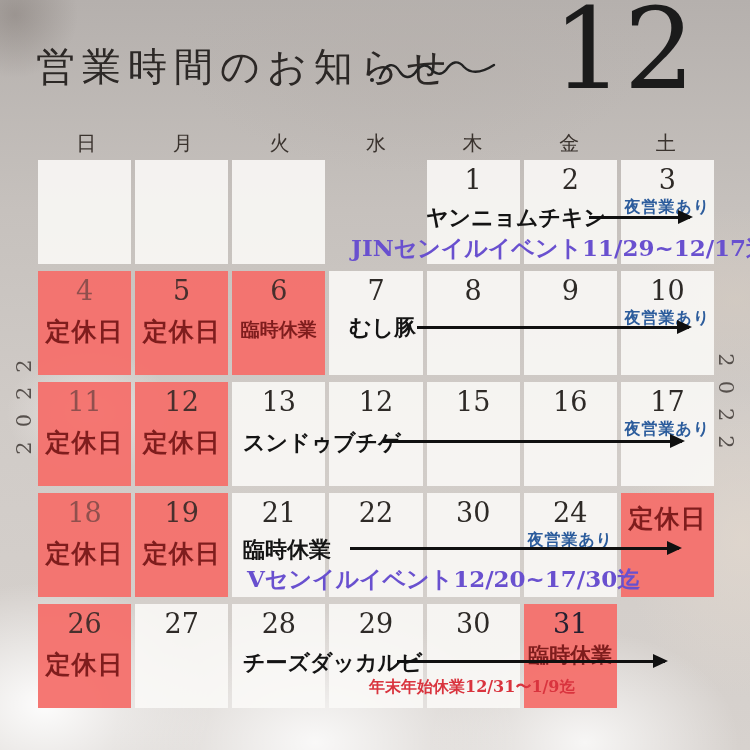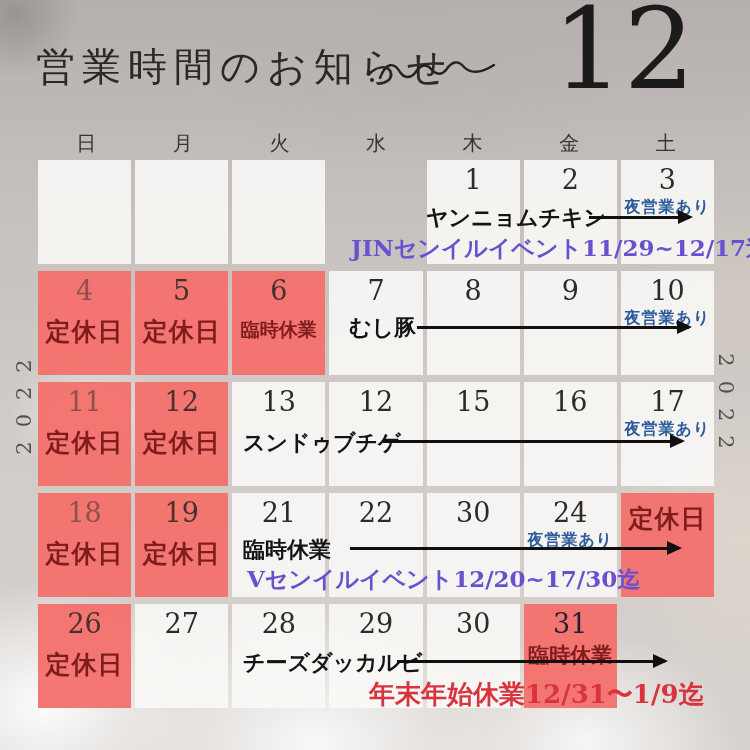--- a/index.html
+++ b/index.html
@@ -93,21 +93,21 @@
   .e1{left:351px;top:233px;}
   .f2{left:349px;top:313px;}
   .a2{left:417px;top:326px;width:272px;}
   .f3{left:243px;top:428px;}
   .a3{left:383px;top:440px;width:299px;}
   .f4{left:243px;top:535px;}
   .a4{left:350px;top:547px;width:329px;}
   .e2{left:247px;top:564px;}
   .f5{left:243px;top:648px;}
   .a5{left:397px;top:660px;width:268px;}
-  .e3{left:369px;top:677px;font-size:26px;}
+  .e3{left:369px;top:677px;font-size:16px;}
 </style>
 </head>
 <body>
 
 <div class="canvas">
 
   <div class="title">営業時間のお知らせ</div>
   <svg class="squiggle" width="132" height="38" viewBox="0 0 132 38">
     <circle cx="6" cy="28" r="2" fill="#222"></circle>
     <path d="M14 26 C20 10 28 10 34 20 C38 26 44 27 49 21 C54 13 60 11 65 17 C69 22 75 24 80 18 C86 9 92 8 98 15 C104 21 114 22 128 13" fill="none" stroke="#222" stroke-width="2.4" stroke-linecap="round"></path>

